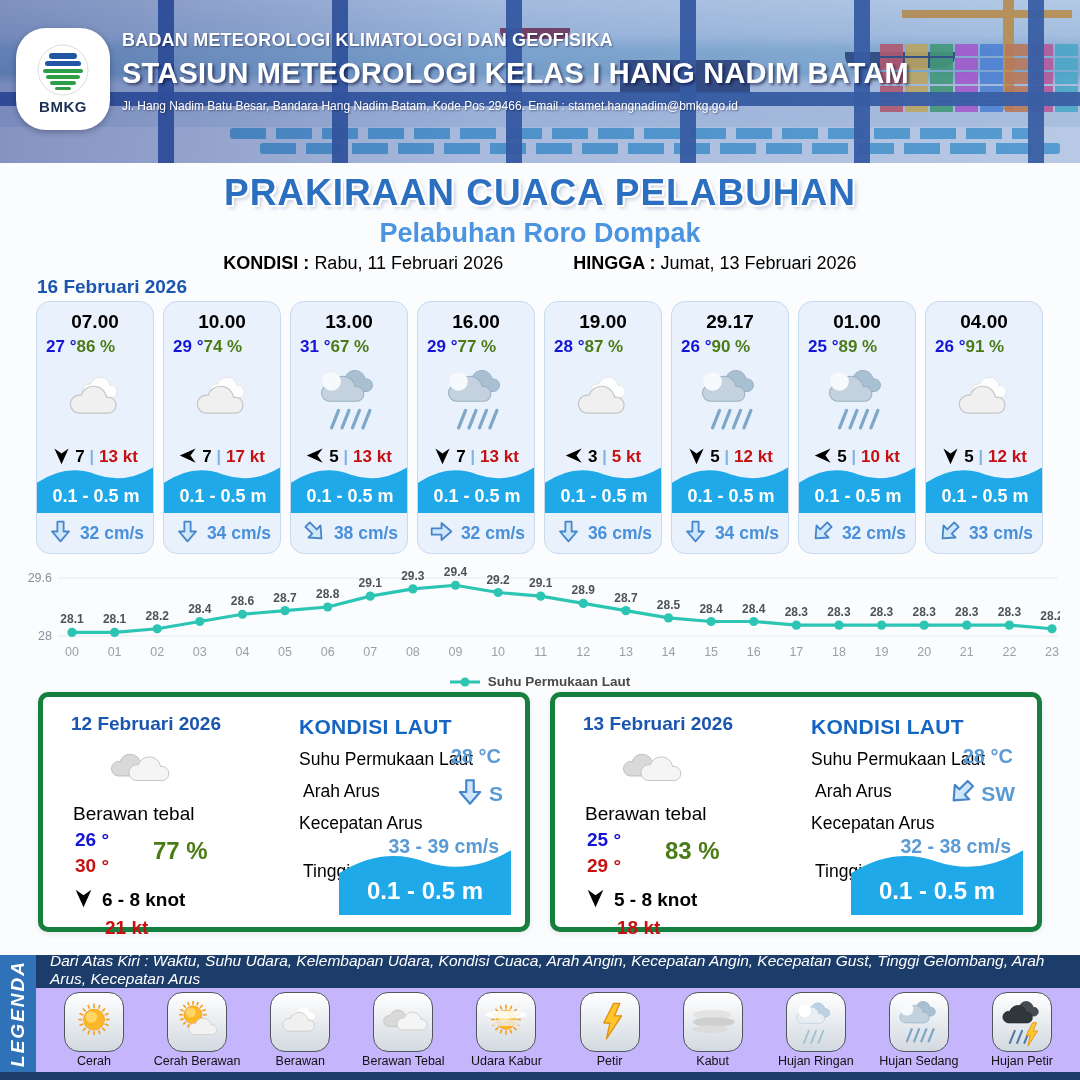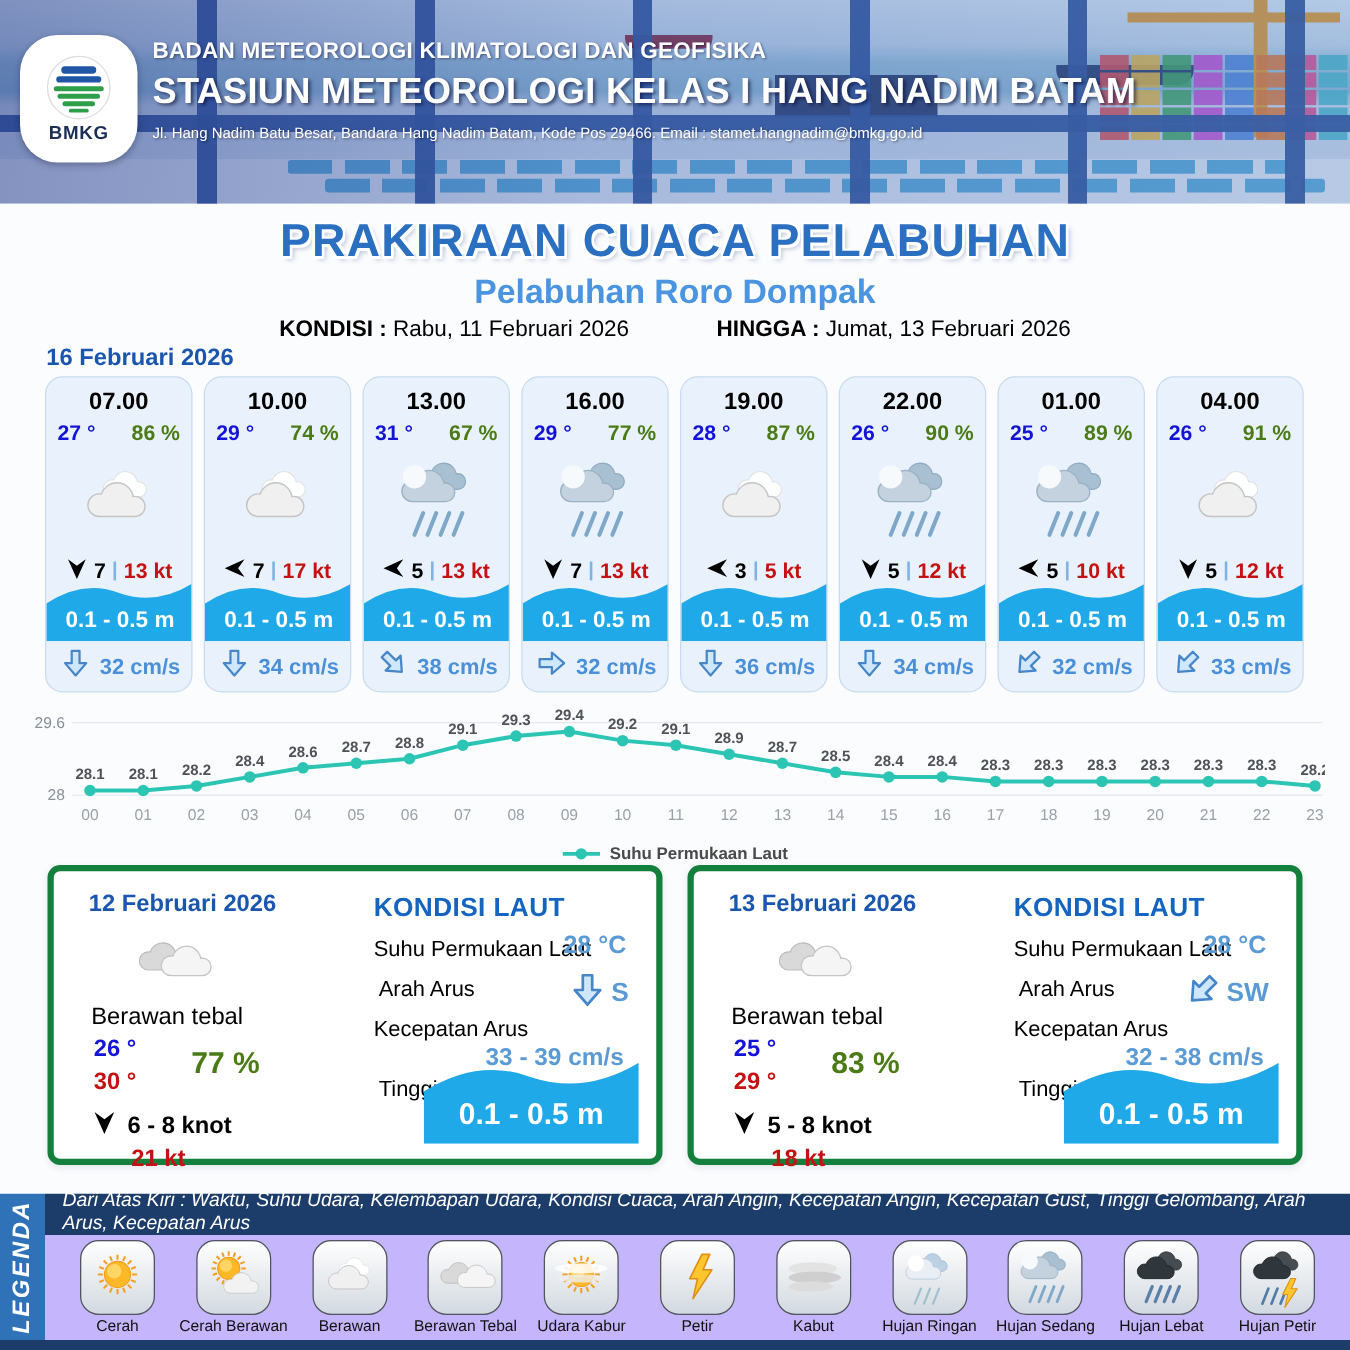--- a/index.html
+++ b/index.html
@@ -43,21 +43,21 @@
   .validity { position:absolute; top:253px; left:0; width:1080px; display:flex; justify-content:center; gap:70px;
     font-size:18px; color:#000; }
   .validity b { font-weight:bold; }
   .date-label { position:absolute; left:37px; top:276px; font-size:19px; font-weight:bold; color:#1a55ae; }
 
   
   .cards-row { position:absolute; left:36px; top:301px; width:1008px; display:flex; gap:9px; }
   .fcard { width:118px; height:253px; background:#e9f2fc; border:1px solid #c7daee; border-radius:14px;
     overflow:hidden; position:relative; }
   .fc-time { text-align:center; font-size:19px; font-weight:bold; color:#000; margin-top:9px; }
-  .fc-temps { display:flex; justify-content:space-between; padding:0 9px; margin-top:4px; }
+  .fc-temps { display:flex; justify-content:flex-start; padding:0 9px; margin-top:4px; }
   .fc-temp { color:#1414d8; font-weight:bold; font-size:17px; }
   .fc-rh { color:#4b7b16; font-weight:bold; font-size:17px; }
   .fc-icon { height:86px; display:flex; align-items:center; justify-content:center; }
   .fc-wind { display:flex; align-items:center; justify-content:center; gap:4px; height:28px; }
   .fc-wind .w-val { font-size:17px; font-weight:bold; color:#000; }
   .fc-wind .w-sep { color:#7fb2e5; font-weight:bold; font-size:16px; margin:0 1px; }
   .fc-wind .w-gust { font-size:17px; font-weight:bold; color:#c51111;text-align:right; }
   .fc-wave { position:absolute; left:0; bottom:40px; width:118px; height:52px; }
   .fc-wave svg { display:block; }
   .fc-current { position:absolute; left:0; bottom:0; width:118px; height:40px;
@@ -408,21 +408,21 @@
     <div class="fc-current">
       <span><svg width="25" height="25" viewBox="0 0 28 28">
               <g transform="rotate(0,14,14)">
                 <path d="M10.5 3 h7 v11 h6 L14 25 L4.5 14 h6 Z" fill="#cfe7fb" stroke="#4585c8" stroke-width="2" stroke-linejoin="round"></path>
               </g>
             </svg></span>
       <span class="c-val">36 cm/s</span>
     </div>
       </div>
       <div class="fcard">
-    <div class="fc-time">22.00</div>
+    <div class="fc-time">29.17</div>
     <div class="fc-temps">
       <span class="fc-temp">26 °</span>
       <span class="fc-rh">90 %</span>
     </div>
     <div class="fc-icon">
           <svg width="78" height="72" viewBox="0 0 62 62">
             <g transform="translate(16,0) scale(0.64)" opacity="1">
               <path d="M46.6 20.1c-.5 0-1 .1-1.5.2C43.9 13.6 38.2 8.7 31.4 8.7c-6.1 0-11.3 4-13.1 9.5-.6-.1-1.2-.2-1.8-.2-5.2 0-9.5 4.3-9.5 9.5s4.3 9.5 9.5 9.5h30.1c4.7 0 8.4-3.8 8.4-8.4 0-4.7-3.7-8.5-8.4-8.5z" fill="#a9bfd2" stroke="#8fa9c0" stroke-width="1.2"></path>
             </g>
             <g transform="translate(2,4) scale(0.76)" opacity="1">
@@ -899,37 +899,20 @@
         </div>
         <div class="legend-item">
     <div class="legend-box">
             <svg width="50" height="50" viewBox="0 0 62 62">
               <g transform="translate(16,0) scale(0.64)" opacity="1">
                 <path d="M46.6 20.1c-.5 0-1 .1-1.5.2C43.9 13.6 38.2 8.7 31.4 8.7c-6.1 0-11.3 4-13.1 9.5-.6-.1-1.2-.2-1.8-.2-5.2 0-9.5 4.3-9.5 9.5s4.3 9.5 9.5 9.5h30.1c4.7 0 8.4-3.8 8.4-8.4 0-4.7-3.7-8.5-8.4-8.5z" fill="#454d53" stroke="#32383d" stroke-width="1.2"></path>
               </g>
               <g transform="translate(2,4) scale(0.76)" opacity="1">
                 <path d="M46.6 20.1c-.5 0-1 .1-1.5.2C43.9 13.6 38.2 8.7 31.4 8.7c-6.1 0-11.3 4-13.1 9.5-.6-.1-1.2-.2-1.8-.2-5.2 0-9.5 4.3-9.5 9.5s4.3 9.5 9.5 9.5h30.1c4.7 0 8.4-3.8 8.4-8.4 0-4.7-3.7-8.5-8.4-8.5z" fill="#2f373c" stroke="#22282c" stroke-width="1.2"></path>
               </g>
-              <line x1="22" y1="40" x2="16" y2="55" stroke="#5a7fa8" stroke-width="3.2" stroke-linecap="round"></line>
-              <line x1="31" y1="40" x2="25" y2="55" stroke="#5a7fa8" stroke-width="3.2" stroke-linecap="round"></line>
-              <line x1="40" y1="40" x2="34" y2="55" stroke="#5a7fa8" stroke-width="3.2" stroke-linecap="round"></line>
-              <line x1="49" y1="40" x2="43" y2="55" stroke="#5a7fa8" stroke-width="3.2" stroke-linecap="round"></line>
-            </svg>
-          </div>
-    <div class="legend-label">Hujan Lebat</div>
-        </div>
-        <div class="legend-item">
-    <div class="legend-box">
-            <svg width="50" height="50" viewBox="0 0 62 62">
-              <g transform="translate(16,0) scale(0.64)" opacity="1">
-                <path d="M46.6 20.1c-.5 0-1 .1-1.5.2C43.9 13.6 38.2 8.7 31.4 8.7c-6.1 0-11.3 4-13.1 9.5-.6-.1-1.2-.2-1.8-.2-5.2 0-9.5 4.3-9.5 9.5s4.3 9.5 9.5 9.5h30.1c4.7 0 8.4-3.8 8.4-8.4 0-4.7-3.7-8.5-8.4-8.5z" fill="#454d53" stroke="#32383d" stroke-width="1.2"></path>
-              </g>
-              <g transform="translate(2,4) scale(0.76)" opacity="1">
-                <path d="M46.6 20.1c-.5 0-1 .1-1.5.2C43.9 13.6 38.2 8.7 31.4 8.7c-6.1 0-11.3 4-13.1 9.5-.6-.1-1.2-.2-1.8-.2-5.2 0-9.5 4.3-9.5 9.5s4.3 9.5 9.5 9.5h30.1c4.7 0 8.4-3.8 8.4-8.4 0-4.7-3.7-8.5-8.4-8.5z" fill="#2f373c" stroke="#22282c" stroke-width="1.2"></path>
-              </g>
               <line x1="22" y1="42" x2="16" y2="57" stroke="#4f7ba6" stroke-width="2.6" stroke-linecap="round"></line>
               <line x1="31" y1="42" x2="25" y2="57" stroke="#4f7ba6" stroke-width="2.6" stroke-linecap="round"></line>
               <line x1="40" y1="42" x2="34" y2="57" stroke="#4f7ba6" stroke-width="2.6" stroke-linecap="round"></line>
               <g transform="translate(34,32) scale(0.72)">
                 <path d="M14 0 L3 22 L10 22 L6 40 L23 14 L15 14 L21 0 Z" fill="#fdc62e" stroke="#e09112" stroke-width="1.5" stroke-linejoin="round"></path>
               </g>
             </svg>
           </div>
     <div class="legend-label">Hujan Petir</div>
         </div>

